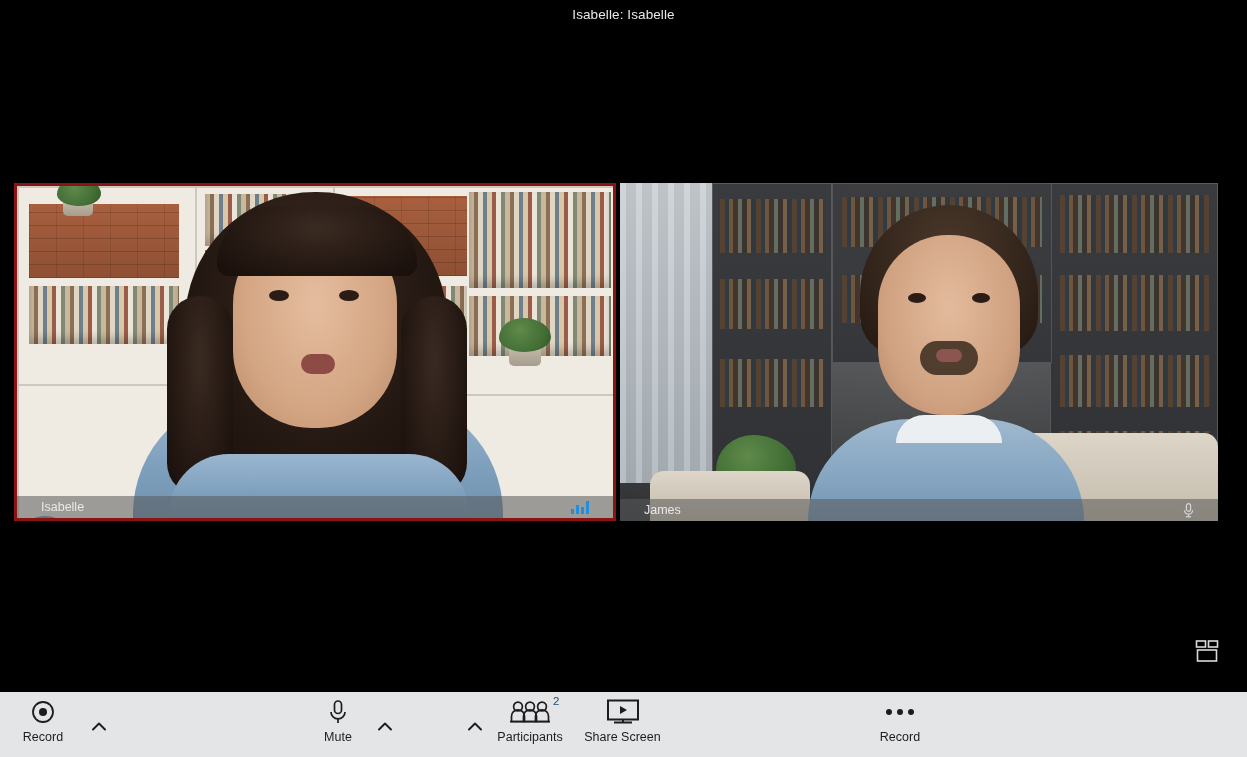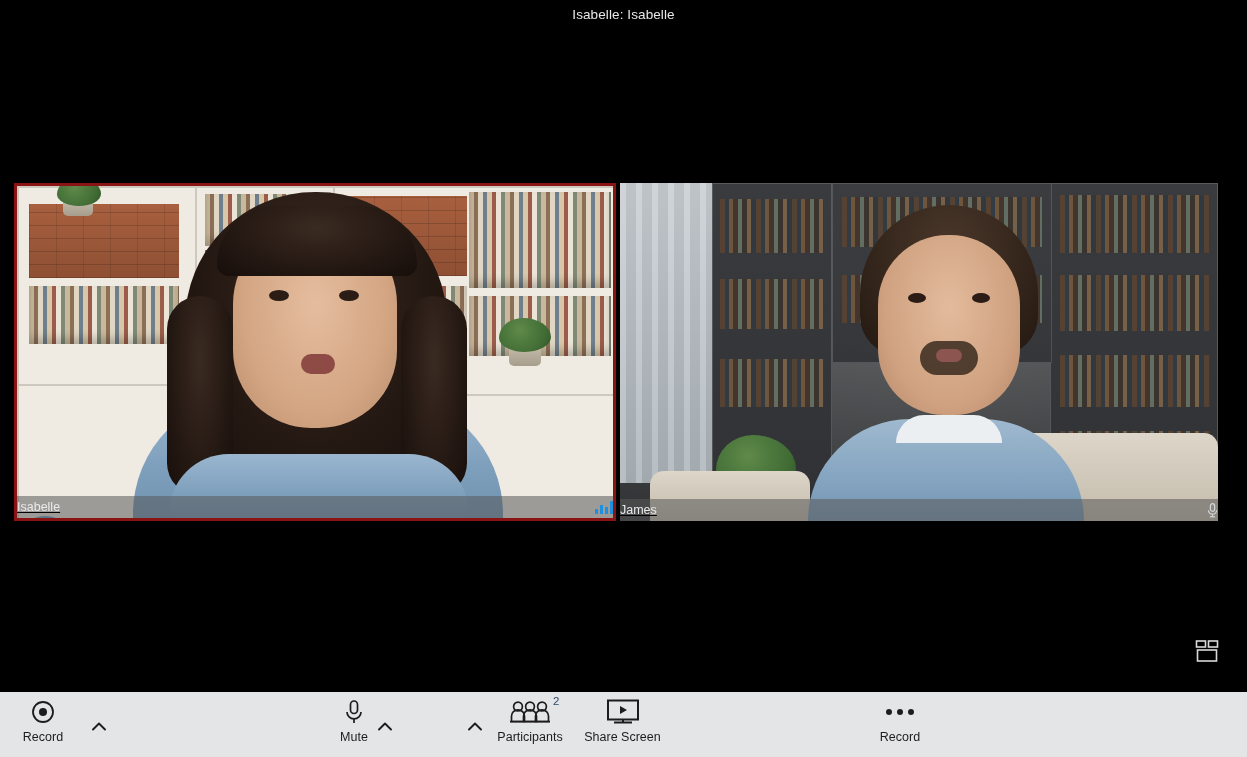--- a/index.html
+++ b/index.html
@@ -162,23 +162,22 @@
   .name-bar {
     position: absolute;
     left: 0;
     bottom: 0;
     height: 22px;
     width: 100%;
     background: rgba(90,90,90,0.55);
     display: flex;
     align-items: center;
     justify-content: space-between;
-    padding: 0 0;
+    padding: 0 24px;
     box-sizing: border-box;
-    text-decoration: underline;
   }
   .name-text {
     color: #e9e9e9;
     font-size: 12.5px;
     line-height: 22px;
     user-select: none;
   }
   .audio-bars { display: flex; align-items: flex-end; gap: 2px; height: 13px; }
   .audio-bars i { display: block; width: 3px; background: #1f8fe0; }
 
@@ -369,21 +368,21 @@
       </svg>
     </span>
     <span class="tb-label">Record</span>
   </div>
   <div class="tb-caret" style="left:88px;">
     <svg width="14" height="9" viewBox="0 0 14 9" aria-hidden="true">
       <polyline points="1,7.5 7,1.5 13,7.5" fill="none" stroke="#1d1d1d" stroke-width="1.9" stroke-linecap="round" stroke-linejoin="round"></polyline>
     </svg>
   </div>
 
-  <div class="tb-item" style="left:324px;width:60px;">
+  <div class="tb-item" style="left:308px;width:60px;">
     <span class="tb-icon">
       <svg width="18" height="25" viewBox="0 0 18 25" aria-hidden="true">
         <rect x="5.5" y="1" width="7" height="12.5" rx="3.5" fill="none" stroke="#1d1d1d" stroke-width="1.7"></rect>
         <path d="M2 12c0 3.9 3.1 6.8 7 6.8s7-2.9 7-6.8" fill="none" stroke="#1d1d1d" stroke-width="1.7"></path>
         <line x1="9" y1="18.8" x2="9" y2="23" stroke="#1d1d1d" stroke-width="1.7"></line>
       </svg>
     </span>
     <span class="tb-label">Mute</span>
   </div>
   <div class="tb-caret" style="left:374px;">

